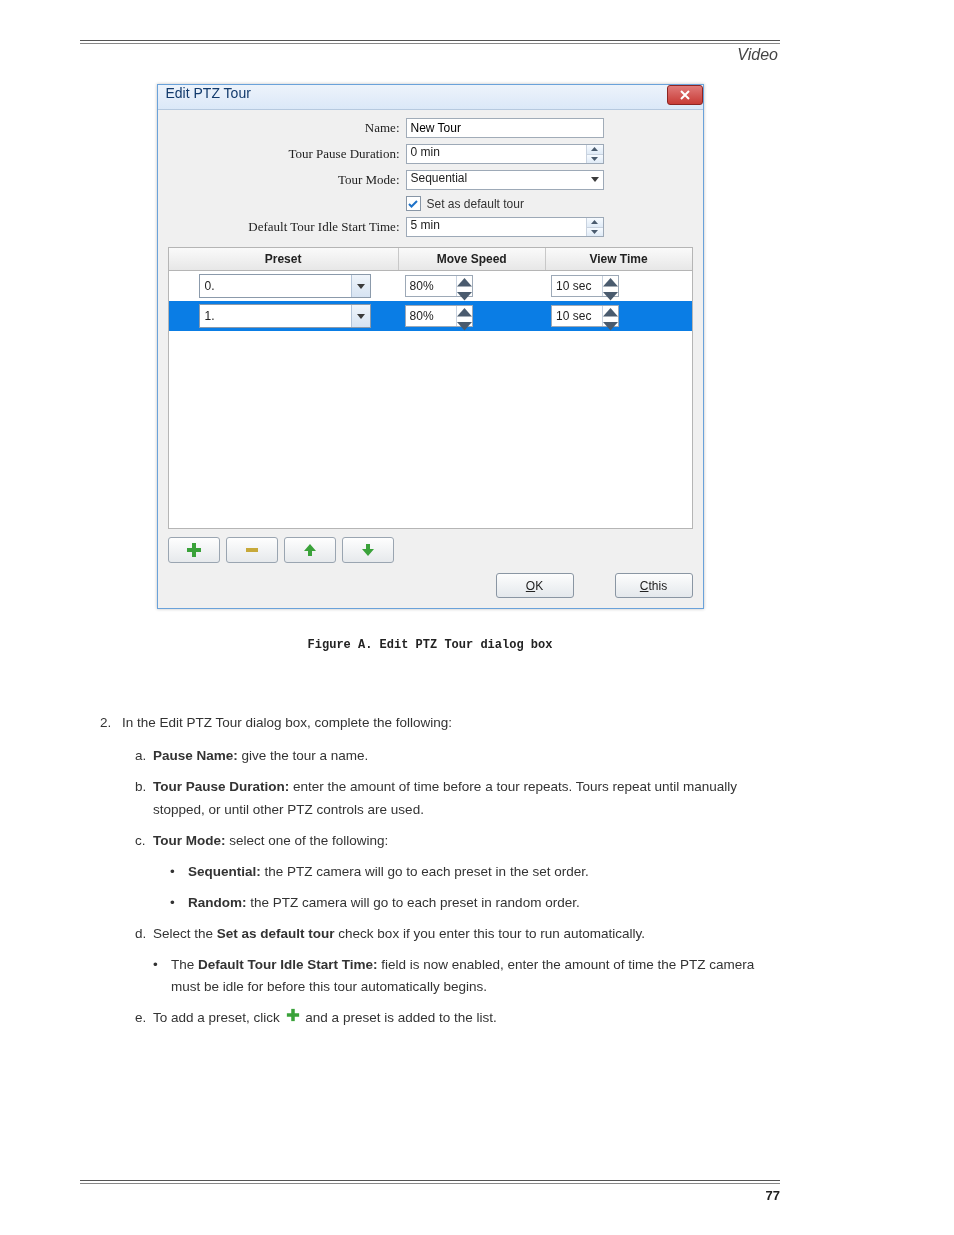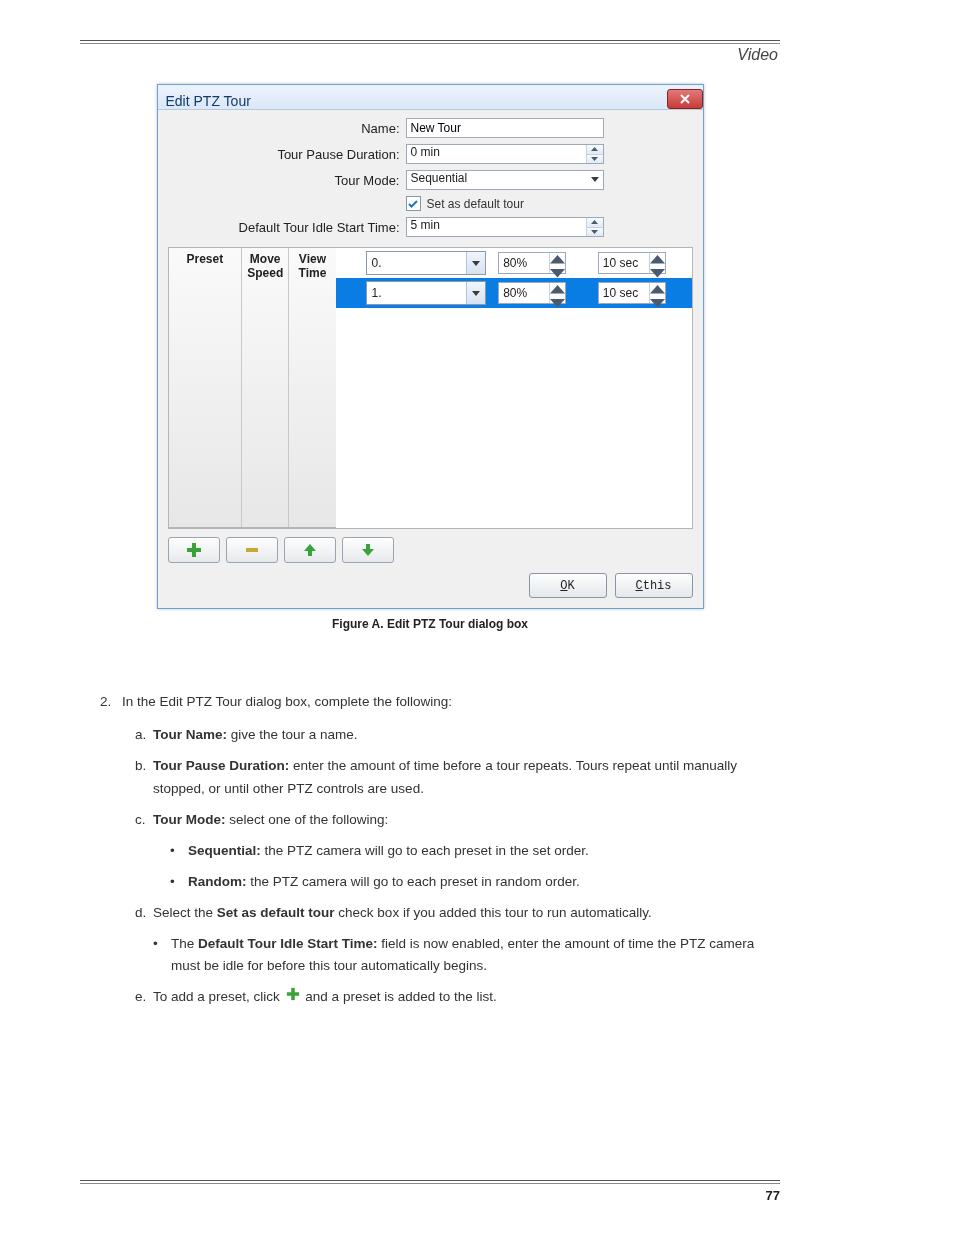--- a/index.html
+++ b/index.html
@@ -39,21 +39,21 @@
     border: 1px solid #6aa2da;
     background: linear-gradient(#f2f6fb,#f2f6fb);
     box-shadow: 0 0 3px rgba(0,0,0,.25);
     position: relative;
   }
   .title-bar {
     height: 24px;
     background: linear-gradient(#edf3fb,#dbe8f8);
     border-bottom: 1px solid #b6c9df;
     display: flex;
-    align-items: flex-end;
+    align-items: flex-start;
     padding: 0 0 0 8px;
     font-family: "Segoe UI", Tahoma, sans-serif;
     font-size: 14px;
     color: #123a6c;
   }
   .title-bar .spacer { flex: 1; }
   .close-btn {
     width: 34px;
     height: 18px;
     background: linear-gradient(#e07a79,#c83b36);
@@ -75,21 +75,21 @@
   
   .form-row {
     display: flex;
     align-items: center;
     margin-bottom: 6px;
   }
   .form-row .label {
     width: 232px;
     text-align: right;
     padding-right: 6px;
-    font-family: Liberation Sans, sans-serif;
+    font-family: Liberation Serif, serif;
     font-size: 13px;
     color: #222;
   }
   .text-input {
     width: 198px;
     height: 20px;
     border: 1px solid #a1acb8;
     background: #fff;
     font-family: Tahoma, sans-serif;
     font-size: 12px;
@@ -138,21 +138,21 @@
     width:13px;height:13px;border:1px solid #8896a6;background:#fff;
     margin-right:6px;display:flex;align-items:center;justify-content:center;
   }
   .chkbox svg{width:10px;height:8px;}
   
   .tbl {
     margin-top:10px;
     border:1px solid #b5b5b5;
     background:#fff;
     height:280px;
-    display:flex;flex-direction:row;
+    display:flex;flex-direction:column;
   }
   .tbl-head {
     display:flex;
     background:linear-gradient(#fafafa,#e7e7e7);
     border-bottom:1px solid #b5b5b5;
   }
   .th {
     font-weight:bold;font-size:12px;text-align:center;padding:4px 0;
     border-right:1px solid #c8c8c8;
     font-family:Tahoma,sans-serif;
@@ -187,38 +187,38 @@
     width:50px;height:24px;border:1px solid #9aa5b1;border-radius:3px;
     background:linear-gradient(#fefefe,#e6e9ec);
     display:flex;align-items:center;justify-content:center;
   }
   .tbtn svg{width:16px;height:16px;}
   
   .footer-btns{display:flex;justify-content:flex-end;gap:8px;margin-top:10px;}
   .btn{
     min-width:76px;height:23px;border:1px solid #8a96a3;border-radius:3px;
     background:linear-gradient(#fdfdfd,#e4e8ec);
-    font-size:12px;font-family:Liberation Mono, monospace;
-    display:flex;align-items:center;justify-content:center;
+    font-size:12px;font-family:Liberation Sans, sans-serif;
+    display:flex;align-items:center;justify-content:center;margin-left:33px;
   }
   .btn .ul{text-decoration:underline;}
   
   .body-text{
     margin-top:60px;
     font-family:Tahoma,"Segoe UI",sans-serif;
     font-size:13.5px;
     color:#333;
     line-height:1.7;
   }
   .fig-caption{
     text-align:center;
     font-weight:bold;
-    font-family:Liberation Sans, sans-serif;
+    font-family:Liberation Mono, monospace;
     font-size:12px;
-    margin:8px 0 40px 0;
+    margin:29px 0 40px 0;
   }
   .step{margin:0 0 10px 20px;display:flex;}
   .step-num{width:22px;flex:none;}
   .sub{margin:0 0 8px 55px;display:flex;}
   .sub-bullet{width:18px;flex:none;}
   .bold{font-weight:bold;}
   .inline-icon{display:inline-block;vertical-align:middle;margin:0 2px;}
   .inline-icon svg{width:14px;height:14px;}
   .footer{
     position:absolute;bottom:32px;left:80px;right:80px;
@@ -433,21 +433,21 @@
 
   <div class="fig-caption">Figure A.   Edit PTZ Tour dialog box</div>
 
   <div class="body-text">
     <div class="step">
       <div class="step-num">2.</div>
       <div>In the Edit PTZ Tour dialog box, complete the following:</div>
     </div>
     <div class="sub">
       <div class="sub-bullet">a.</div>
-      <div><span class="bold">Tour Name:</span><span> give the tour a name.</span></div>
+      <div><span class="bold">Pause Name:</span><span> give the tour a name.</span></div>
     </div>
     <div class="sub">
       <div class="sub-bullet">b.</div>
       <div><span class="bold">Tour Pause Duration:</span><span> enter the amount of time before a tour repeats. Tours repeat until manually stopped, or until other PTZ controls are used.</span></div>
     </div>
     <div class="sub">
       <div class="sub-bullet">c.</div>
       <div><span class="bold">Tour Mode:</span><span> select one of the following:</span></div>
     </div>
     <div class="sub" style="margin-left:90px;">
@@ -456,21 +456,21 @@
     </div>
     <div class="sub" style="margin-left:90px;">
       <div class="sub-bullet">•</div>
       <div><span class="bold">Random:</span><span> the PTZ camera will go to each preset in random order.</span></div>
     </div>
     <div class="sub">
       <div class="sub-bullet">d.</div>
       <div>
         <span>Select the </span>
         <span class="bold">Set as default tour</span>
-        <span> check box if you added this tour to run automatically.</span>
+        <span> check box if you enter this tour to run automatically.</span>
       </div>
     </div>
     <div class="sub" style="margin-left:73px;">
       <div class="sub-bullet">•</div>
       <div>
         <span>The </span>
         <span class="bold">Default Tour Idle Start Time:</span>
         <span> field is now enabled, enter the amount of time the PTZ camera must be idle for before this tour automatically begins.</span>
       </div>
     </div>

